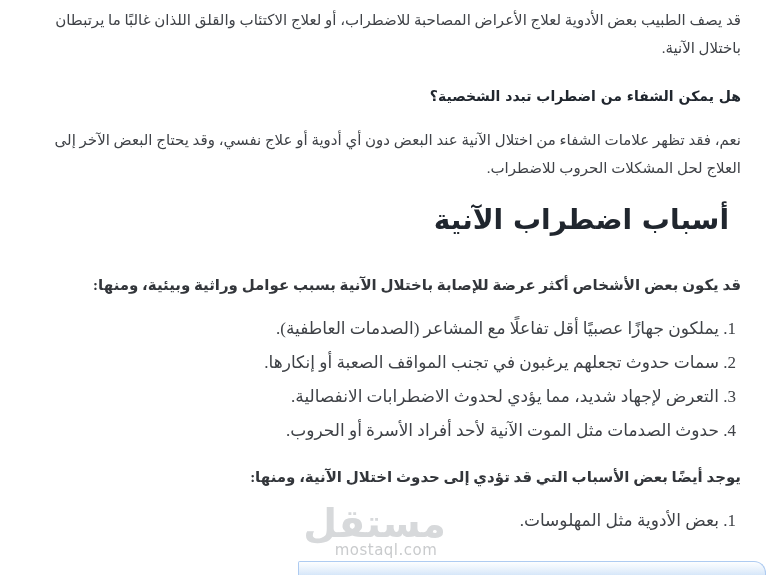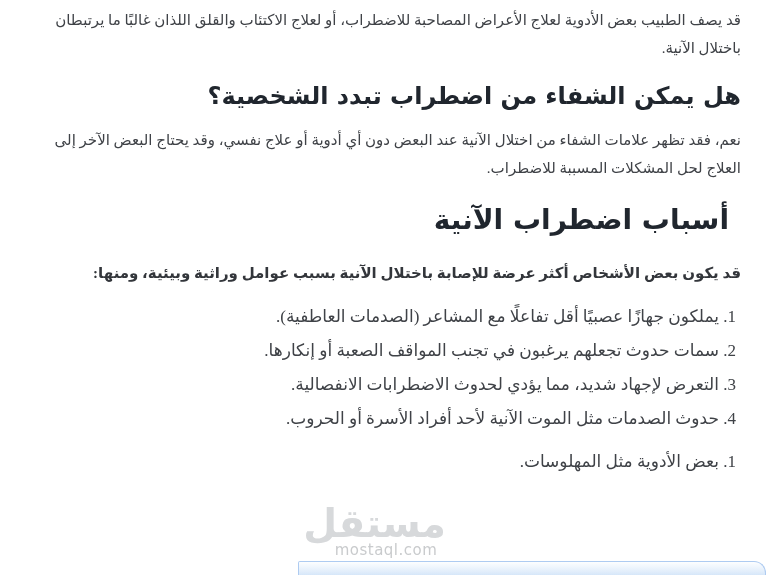--- a/index.html
+++ b/index.html
@@ -35,39 +35,39 @@
     font-family: "DejaVu Sans", "Liberation Sans", sans-serif;
     font-size: 28px;
     line-height: 40px;
     font-weight: 700;
     color: #20262e;
     margin: 18px 12px 14px 0;
     letter-spacing: 0;
   }
   h3.sub-heading {
     font-family: "DejaVu Sans", "Liberation Sans", sans-serif;
-    font-size: 24px;
+    font-size: 14px;
     line-height: 32px;
     font-weight: 700;
     color: #20262e;
     margin: 18px 0 14px 0;
   }
   ol.numbered {
     margin: 16px 0 0 0;
     padding-right: 22px;
     list-style: decimal;
     list-style-position: outside;
   }
   ol.numbered li {
     font-size: 17px;
     line-height: 27px;
     color: #3f4247;
     margin-bottom: 7px;
   }
-  .mt-lg { margin-top: 20px; }
+  .mt-lg { margin-top: 32px; }
   .mt-md { margin-top: 20px; }
   .watermark {
     position: absolute;
     left: 326px;
     top: 506px;
     width: 120px;
     text-align: center;
     pointer-events: none;
     direction: rtl;
   }
@@ -104,21 +104,21 @@
 </head>
 <body>
 
 <div class="page">
   <div class="content">
 
     <p class="body-text">قد يصف الطبيب بعض الأدوية لعلاج الأعراض المصاحبة للاضطراب، أو لعلاج الاكتئاب والقلق اللذان غالبًا ما يرتبطان باختلال الآنية.</p>
 
     <h3 class="sub-heading">هل يمكن الشفاء من اضطراب تبدد الشخصية؟</h3>
 
-    <p class="body-text">نعم، فقد تظهر علامات الشفاء من اختلال الآنية عند البعض دون أي أدوية أو علاج نفسي، وقد يحتاج البعض الآخر إلى العلاج لحل المشكلات المسببة للاضطراب.</p>
+    <p class="body-text">نعم، فقد تظهر علامات الشفاء من اختلال الآنية عند البعض دون أي أدوية أو علاج نفسي، وقد يحتاج البعض الآخر إلى العلاج لحل المشكلات الحروب للاضطراب.</p>
 
     <h2 class="big-heading">أسباب اضطراب الآنية</h2>
 
 
     <p class="lead-bold mt-lg">قد يكون بعض الأشخاص أكثر عرضة للإصابة باختلال الآنية بسبب عوامل وراثية وبيئية، ومنها:</p>
 
     <ol class="numbered">
       <li>
         <span>يملكون جهازًا عصبيًا أقل تفاعلًا مع المشاعر (الصدمات العاطفية).</span>
       </li>
@@ -126,20 +126,21 @@
         <span>سمات حدوث تجعلهم يرغبون في تجنب المواقف الصعبة أو إنكارها.</span>
       </li>
       <li>
         <span>التعرض لإجهاد شديد، مما يؤدي لحدوث الاضطرابات الانفصالية.</span>
       </li>
       <li>
         <span>حدوث الصدمات مثل الموت الآنية لأحد أفراد الأسرة أو الحروب.</span>
       </li>
     </ol>
 
+    <p class="lead-bold mt-md">يوجد أيضًا بعض الأسباب التي قد تؤدي إلى حدوث اختلال الآنية، ومنها:</p>
 
     <ol class="numbered">
       <li>
         <span>بعض الأدوية مثل المهلوسات.</span>
       </li>
     </ol>
 
   </div>
 
   <div class="watermark">

